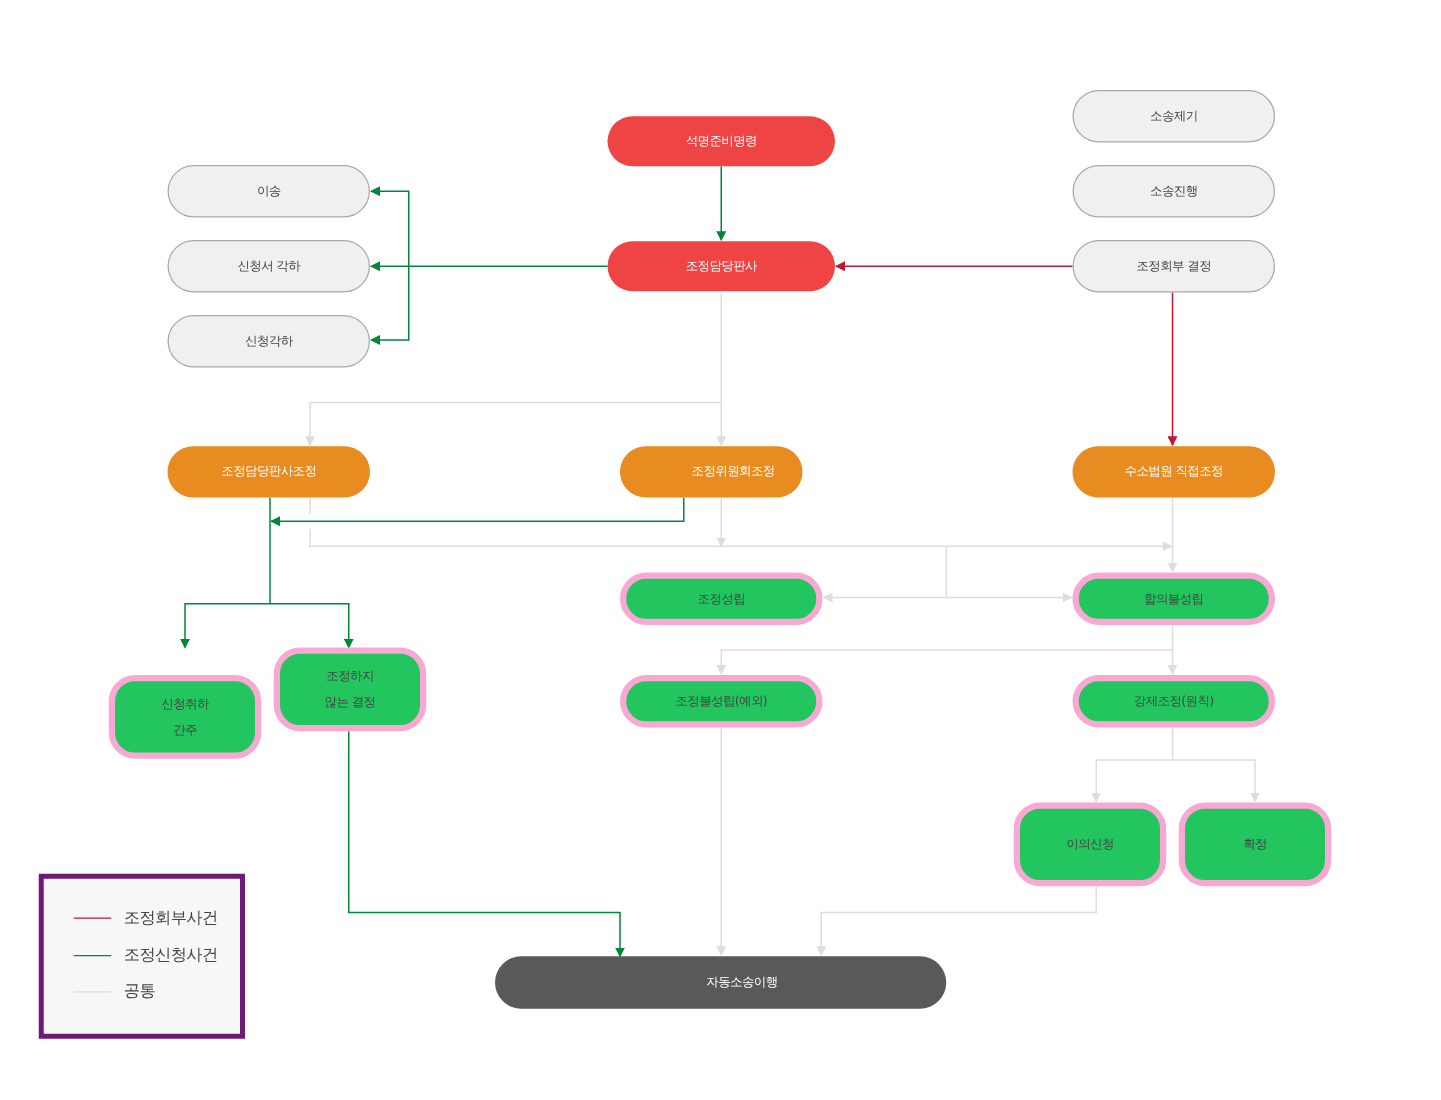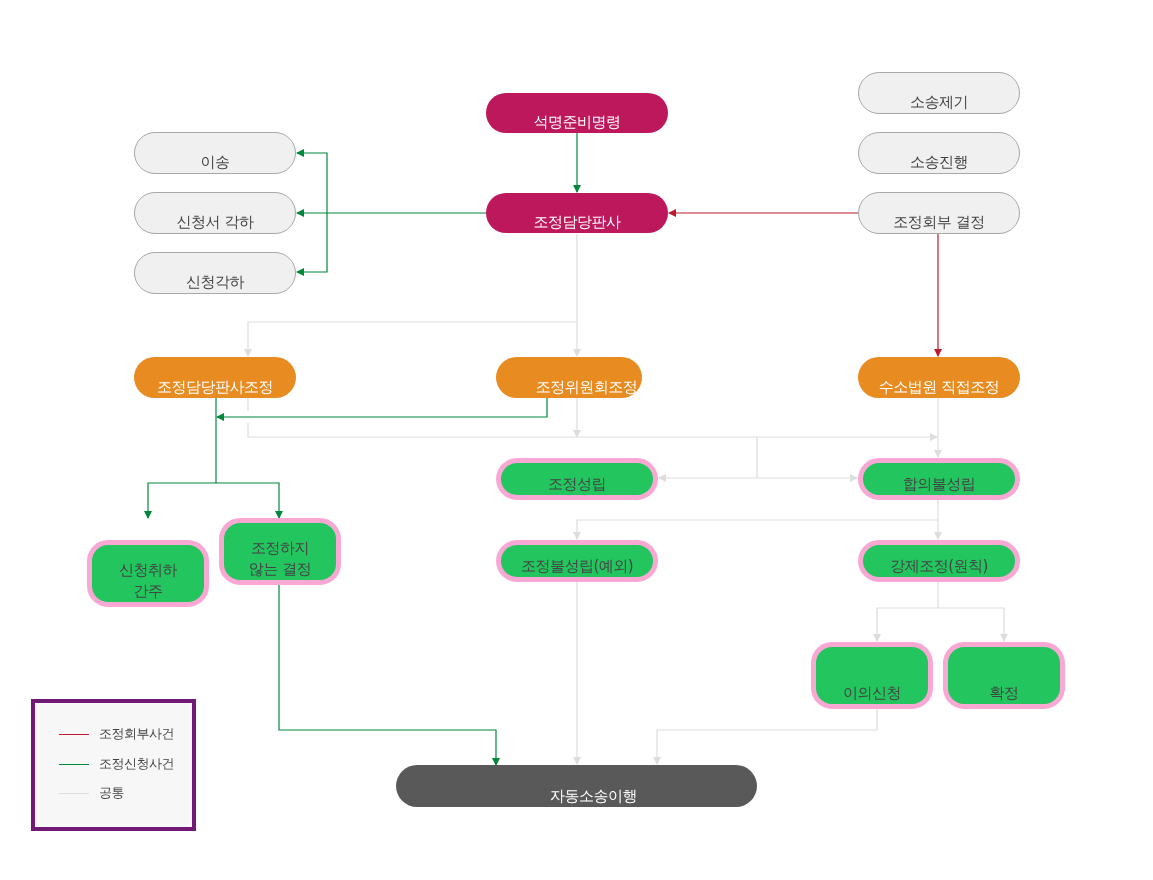--- a/index.html
+++ b/index.html
@@ -1,24 +1,24 @@
 <!DOCTYPE html>
 <html><head>
 <meta charset="utf-8">
 <style>
   html, body { margin: 0; padding: 0; background: #ffffff; }
   body { width: 1153px; height: 880px; position: relative; overflow: hidden;
          font-family: "DejaVu Sans", "Liberation Sans", sans-serif; }
   #canvas { position: absolute; left: 0; top: 0; width: 1153px; height: 880px; }
   svg#wires { position: absolute; left: 0; top: 0; width: 1153px; height: 880px; pointer-events: none; }
-  .node { position: absolute; box-sizing: border-box; display: flex; align-items: flex-end;
-          justify-content: center; text-align: center; font-size: 15px; line-height: 21px;
+  .node { position: absolute; box-sizing: border-box; display: flex; align-items: center;
+          justify-content: center; text-align: center; font-size: 10px; line-height: 21px;
           letter-spacing: -0.5px; border-radius: 21px; }
   .node span { white-space: pre-line; }
-  .green  { background: #be185d; color: #ffffff; }
+  .green  { background: #ef4444; color: #ffffff; }
   .orange { background: #e88c22; color: #ffffff; }
   .gray   { background: #f0f0f0; border: 1px solid #a8a8a8; color: #444444; }
   .white  { background: #22c55e; border: 5px solid #f9a8d4; color: #444444; }
   .dark   { background: #595959; color: #ffffff; padding-left: 34px; }
   .legend { position: absolute; left: 31px; top: 699px; width: 165px; height: 132px;
             box-sizing: border-box; border: 4px solid #701a75; background: #f7f7f7; }
   .legend-item { position: absolute; left: 24px; height: 20px; display: flex; align-items: center; }
   .legend-line { width: 30px; height: 0; border-top: 1px solid; margin-right: 10px; }
   .legend-label { font-size: 13px; color: #444444; letter-spacing: -0.5px; }
 </style>

